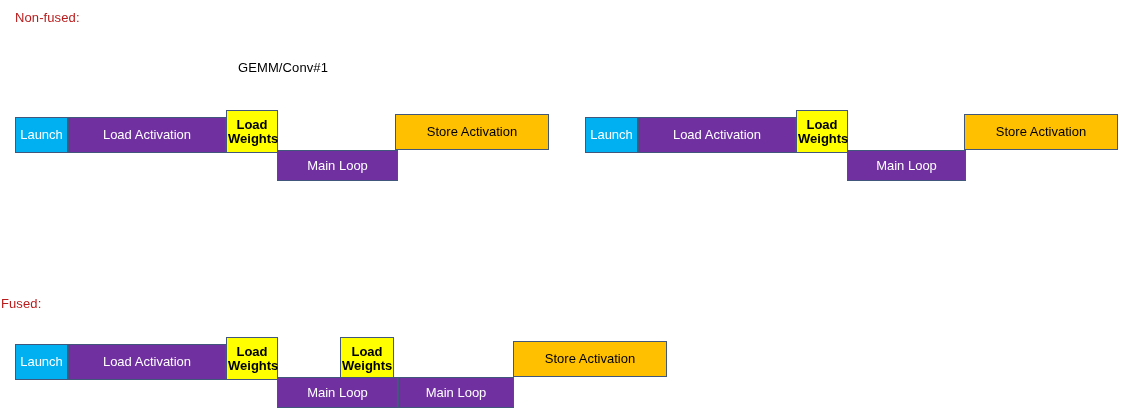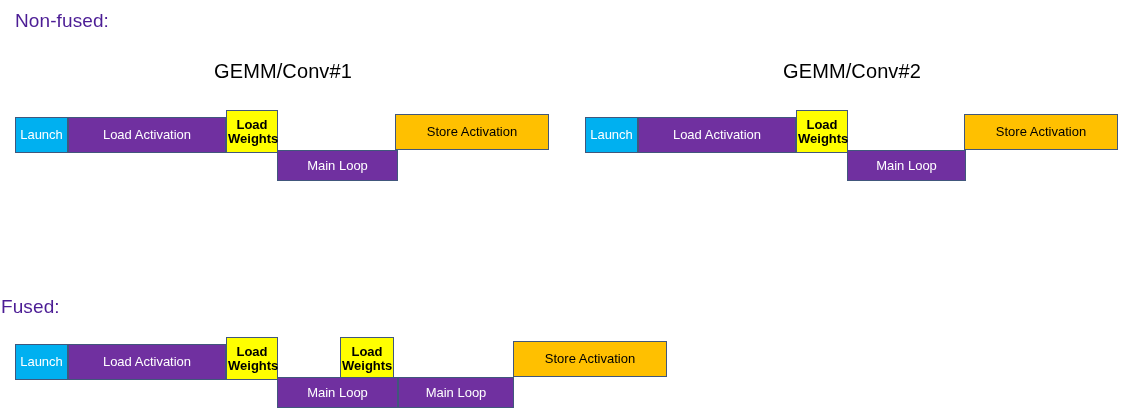--- a/index.html
+++ b/index.html
@@ -14,28 +14,28 @@
     overflow: hidden;
     font-family: "Liberation Sans", sans-serif;
     -webkit-font-smoothing: antialiased;
   }
   .canvas {
     position: absolute;
     inset: 0;
   }
   .section-heading {
     position: absolute;
-    font-size: 19px;
-    color: #4c1d95;
+    font-size: 13px;
+    color: #b91c1c;
     white-space: nowrap;
     letter-spacing: 0.1px;
   }
   .group-title {
     position: absolute;
-    font-size: 20px;
+    font-size: 13px;
     color: #000000;
     white-space: nowrap;
     text-align: center;
     letter-spacing: 0.1px;
   }
   .bar {
     position: absolute;
     box-sizing: border-box;
     border: 1px solid #41577c;
     display: flex;
@@ -60,21 +60,20 @@
 </style>
 </head>
 <body>
 
 <div class="canvas">
 
   <div class="section-heading" style="left:15px; top:10px;">Non-fused:</div>
 
   <div class="group-title" style="left:183px; top:60px; width:200px;">GEMM/Conv#1</div>
 
-  <div class="group-title" style="left:752px; top:60px; width:200px;">GEMM/Conv#2</div>
 
   <div class="bar" style="left:15px; top:117px; width:53px; height:36px; background:#00b0f0; color:#ffffff; font-size:13px;">
     <span class="bar-label">Launch</span>
   </div>
 
   <div class="bar" style="left:68px; top:117px; width:158px; height:36px; background:#7030a0; color:#ffffff; font-size:13px;">
     <span class="bar-label">Load Activation</span>
   </div>
 
   <div class="bar wrap" style="left:226px; top:110px; width:52px; height:43px; background:#ffff00; color:#000000; font-size:13px;">

